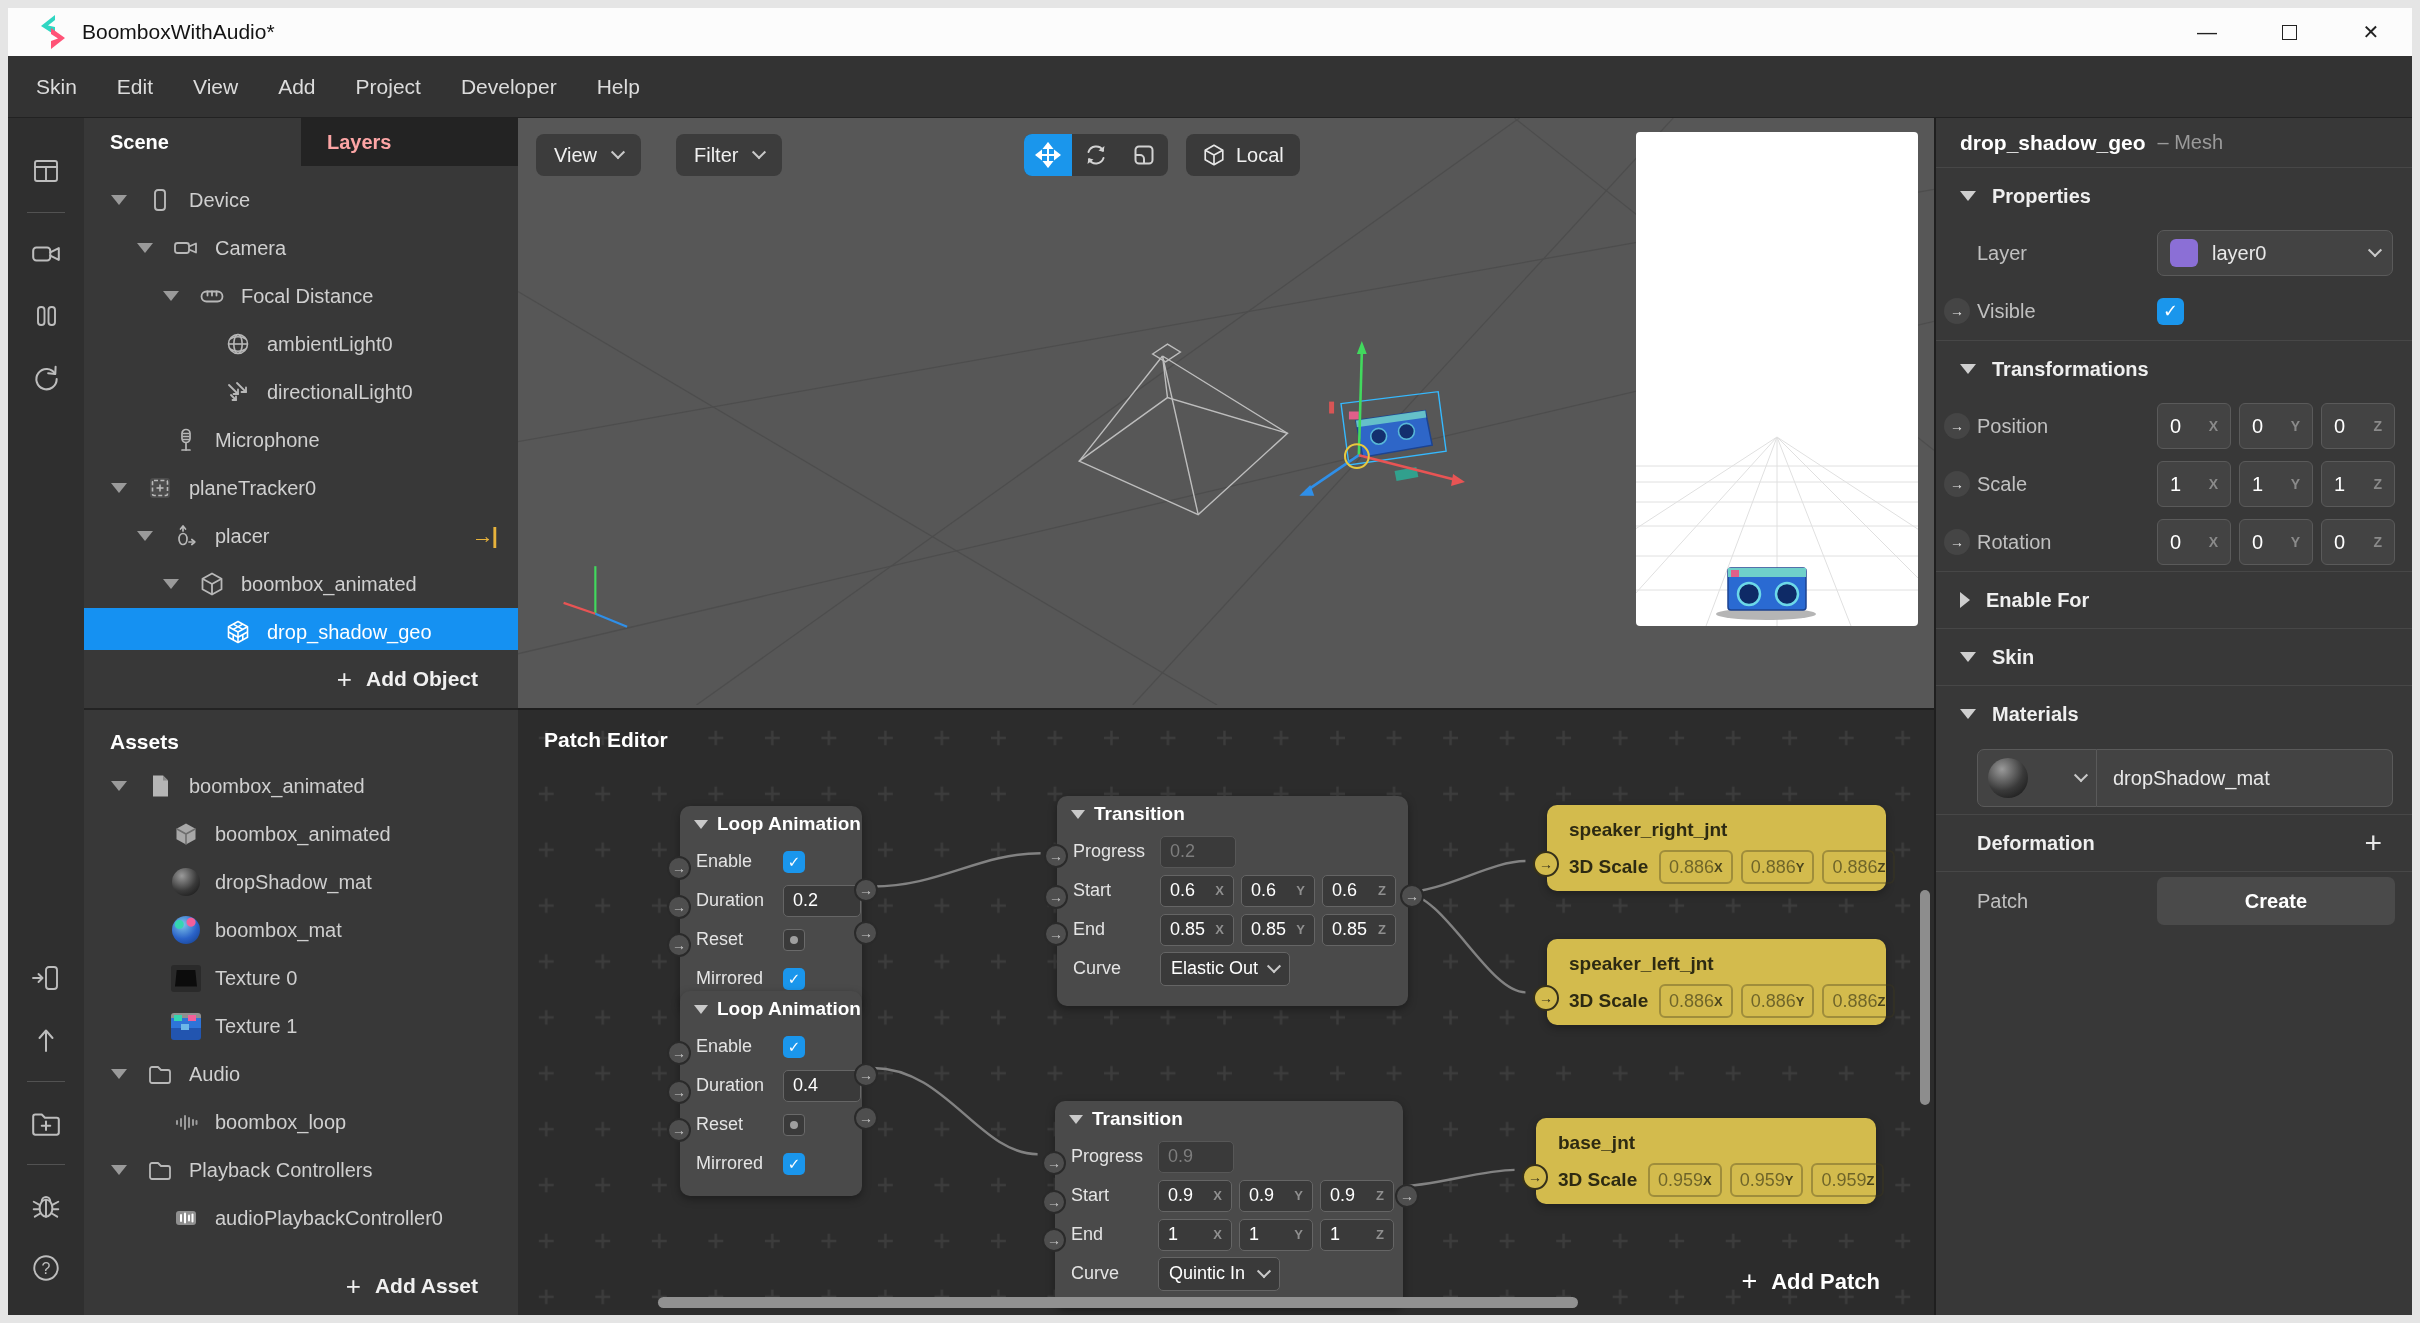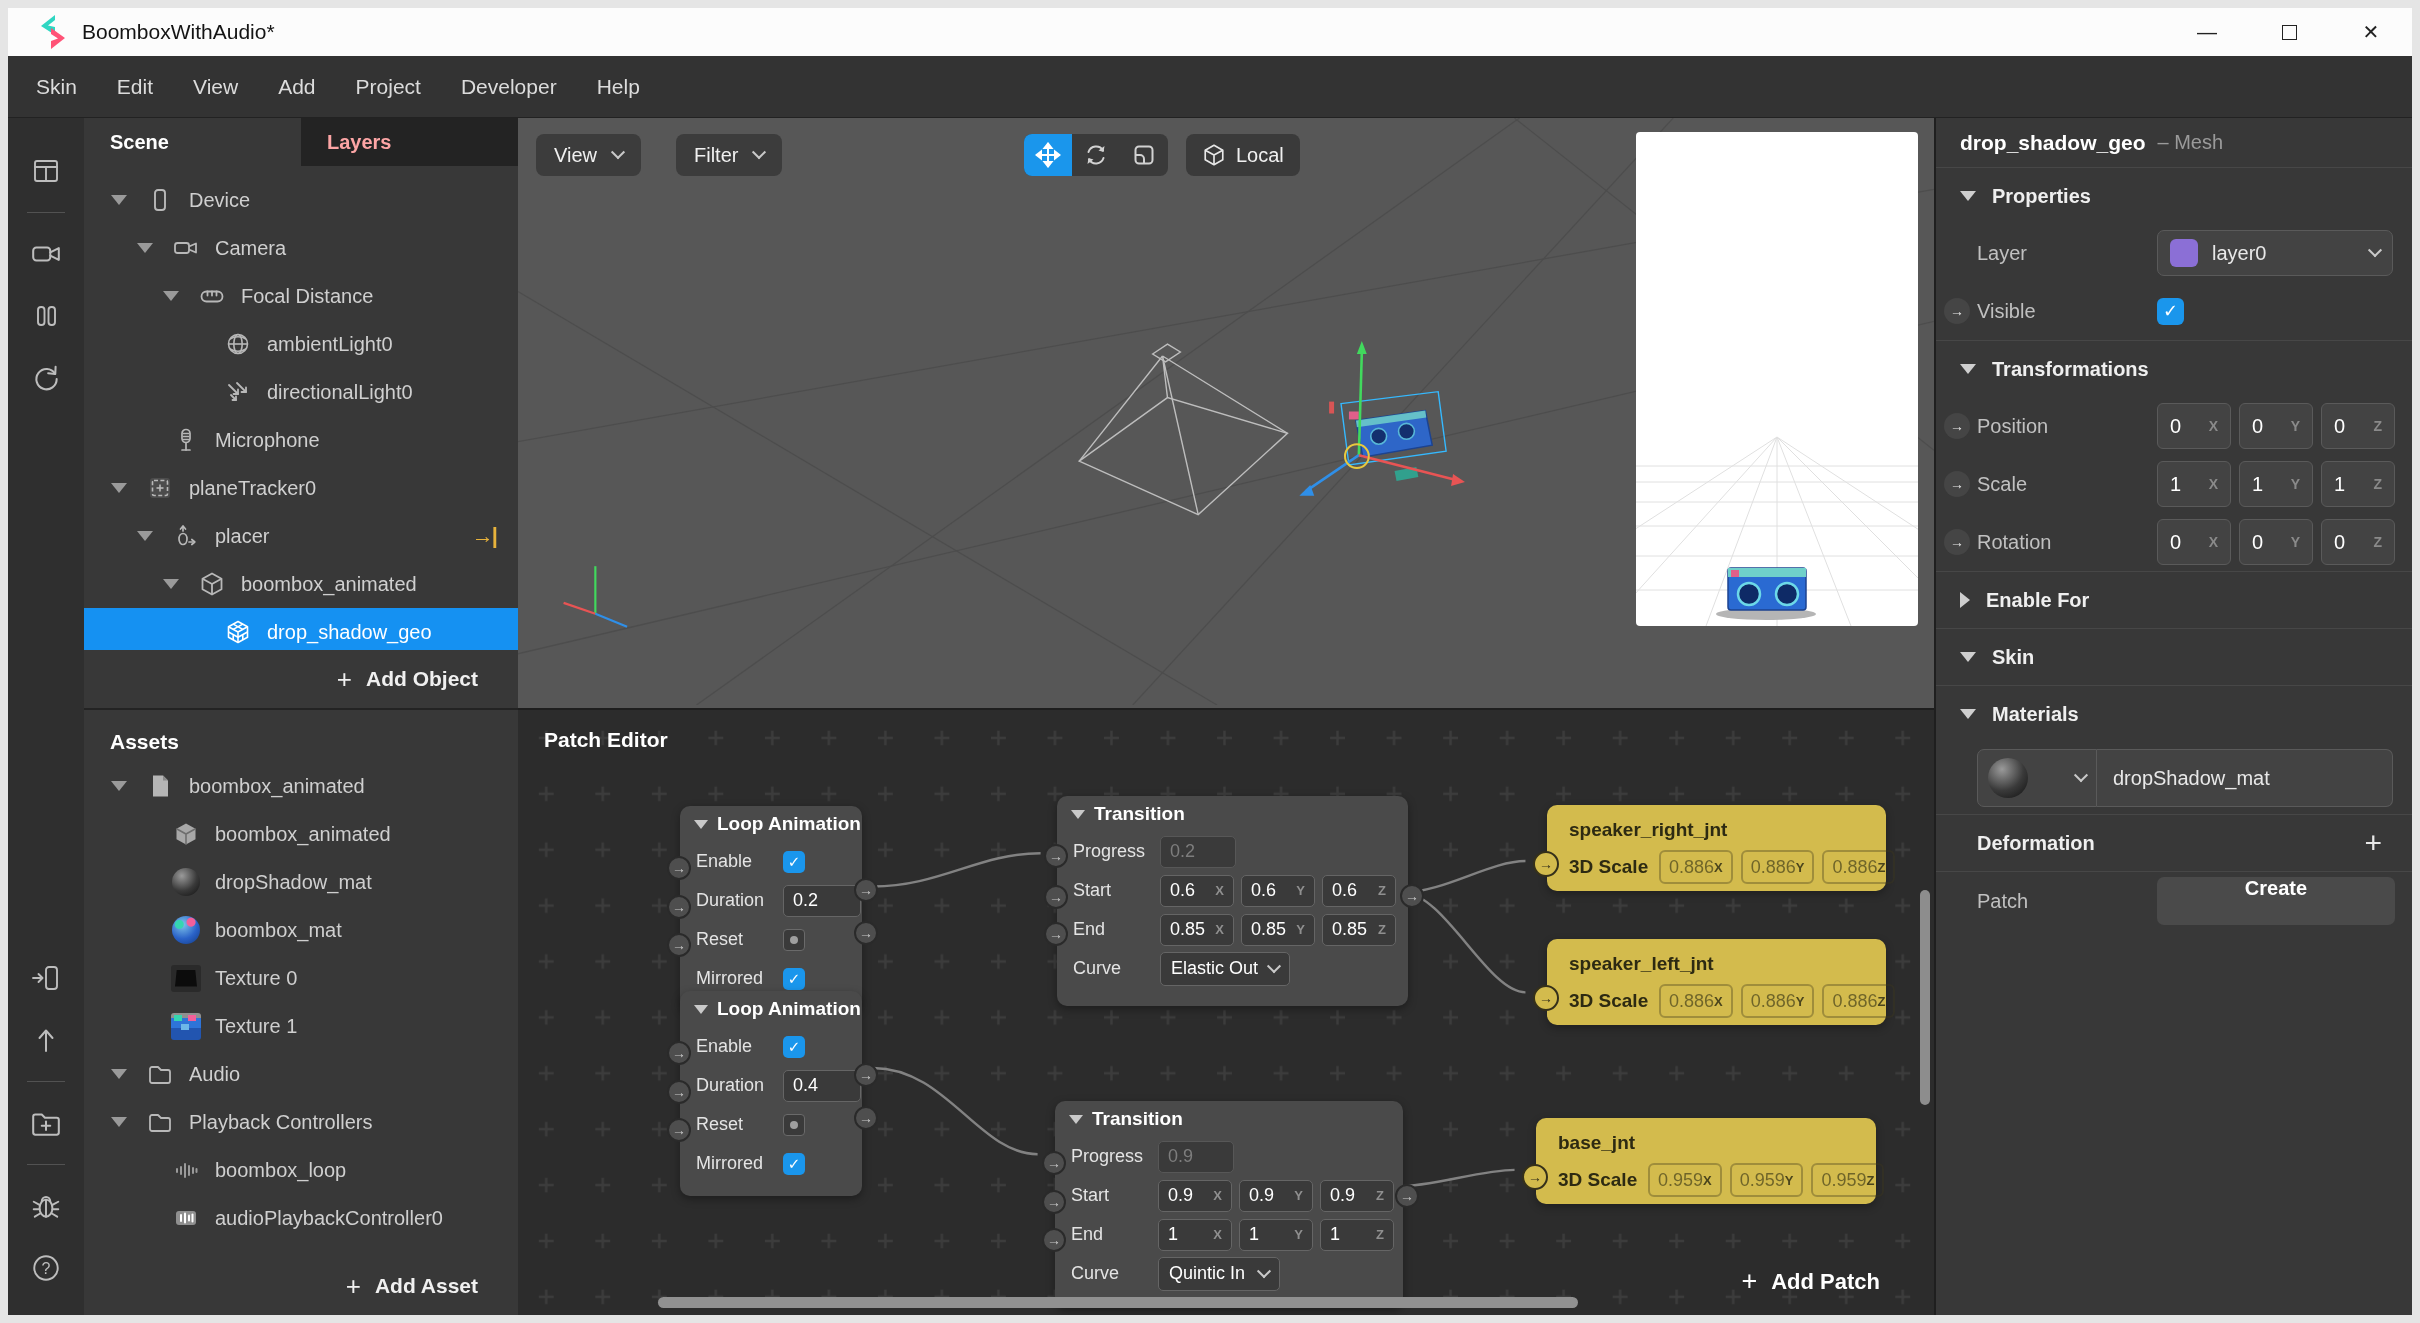--- a/index.html
+++ b/index.html
@@ -118,21 +118,21 @@
   .ifield { width:74px; height:46px; background:#434343; border:1px solid #5a5a5a; border-radius:6px; display:flex; align-items:center; padding:0 12px; color:#fff; margin-right:8px; }
   .ifield .unit { margin-left:auto; color:#8a8a8a; font-size:14px; font-weight:700; }
   .hr { height:1px; background:#474747; }
   .layerdd { width:236px; height:46px; background:#434343; border:1px solid #5a5a5a; border-radius:7px; display:flex; align-items:center; padding:0 12px; color:#e8e8e8; }
   .swatch { width:28px; height:28px; border-radius:6px; background:#8b6fd6; margin-right:14px; }
   .ckbox { width:27px; height:27px; background:#1a96ec; border-radius:6px; color:#fff; display:flex; align-items:center; justify-content:center; font-size:18px; font-weight:700; }
   .itext { width:240px; height:46px; background:#434343; border:1px solid #5a5a5a; border-radius:6px; display:flex; align-items:center; padding:0 14px; color:#e8e8e8; }
   .matdrop { width:120px; height:58px; background:#434343; border:1px solid #5a5a5a; border-radius:7px 0 0 7px; display:flex; align-items:center; padding:0 10px; }
   .matname { width:296px; height:58px; background:#434343; border:1px solid #5a5a5a; border-left:none; border-radius:0 7px 7px 0; display:flex; align-items:center; padding:0 16px; color:#e8e8e8; }
   .plusbtn { position:absolute; right:30px; color:#e8e8e8; font-size:30px; font-weight:300; }
-  .createbtn { width:238px; height:48px; background:#4a4a4a; border-radius:7px; display:flex; justify-content:center; color:#fff; font-weight:700; font-size:20px; }
+  .createbtn { width:238px; height:48px; background:#4a4a4a; border-radius:7px; display:flex; align-items:center; justify-content:center; color:#fff; font-weight:700; font-size:20px; }
 </style>
 </head>
 <body>
 
 <div class="window">
 
   <div class="titlebar">
     <svg class="logo" viewBox="0 0 30 36">
       <polygon points="17,1 3,12 17,21 17,13 10,11.5 17,6" fill="#2fd6c2"></polygon>
       <polygon points="13,14 27,24 13,35 13,27 20,24.5 13,20" fill="#ff5377"></polygon>
@@ -454,46 +454,46 @@
             <span class="caret">
                 <i></i>
               </span>
             <span class="ticon">
               <svg width="26" height="26" viewBox="0 0 26 26" stroke="#b8b8b8" fill="none" stroke-width="1.8" stroke-linejoin="round">
                   <path d="M3,8 a2,2 0 0 1 2,-2 h6 l3,3 h7 a2,2 0 0 1 2,2 v9 a2,2 0 0 1 -2,2 H5 a2,2 0 0 1 -2,-2 z"></path>
                 </svg>
             </span>
             <span>Audio</span>
           </div>
-          <div class="trow" style="--d:0">
-            <span class="caret">
-                <i></i>
-              </span>
-            <span class="ticon">
-              <svg width="26" height="26" viewBox="0 0 26 26" stroke="#b8b8b8" fill="none" stroke-width="1.8" stroke-linejoin="round">
-                  <path d="M3,8 a2,2 0 0 1 2,-2 h6 l3,3 h7 a2,2 0 0 1 2,2 v9 a2,2 0 0 1 -2,2 H5 a2,2 0 0 1 -2,-2 z"></path>
-                </svg>
-            </span>
-            <span>Playback Controllers</span>
-          </div>
           <div class="trow" style="--d:1">
             <span class="caret none">
                 <i></i>
               </span>
             <span class="ticon">
               <svg width="26" height="26" viewBox="0 0 26 26" stroke="#9a9a9a" stroke-width="2" stroke-linecap="round">
                   <line x1="4" y1="12" x2="4" y2="15"></line>
                   <line x1="8" y1="10" x2="8" y2="17"></line>
                   <line x1="12" y1="7" x2="12" y2="20"></line>
                   <line x1="16" y1="9" x2="16" y2="18"></line>
                   <line x1="20" y1="11" x2="20" y2="16"></line>
                   <line x1="23.5" y1="12" x2="23.5" y2="15"></line>
                 </svg>
             </span>
             <span>boombox_loop</span>
+          </div>
+          <div class="trow" style="--d:0">
+            <span class="caret">
+                <i></i>
+              </span>
+            <span class="ticon">
+              <svg width="26" height="26" viewBox="0 0 26 26" stroke="#b8b8b8" fill="none" stroke-width="1.8" stroke-linejoin="round">
+                  <path d="M3,8 a2,2 0 0 1 2,-2 h6 l3,3 h7 a2,2 0 0 1 2,2 v9 a2,2 0 0 1 -2,2 H5 a2,2 0 0 1 -2,-2 z"></path>
+                </svg>
+            </span>
+            <span>Playback Controllers</span>
           </div>
           <div class="trow" style="--d:1">
             <span class="caret none">
                 <i></i>
               </span>
             <span class="ticon">
               <svg width="26" height="26" viewBox="0 0 26 26">
                   <rect x="3" y="6" width="20" height="14" rx="3" fill="#8f8f8f"></rect>
                   <g stroke="#fff" stroke-width="2" stroke-linecap="round">
                     <line x1="8" y1="10" x2="8" y2="16"></line>

